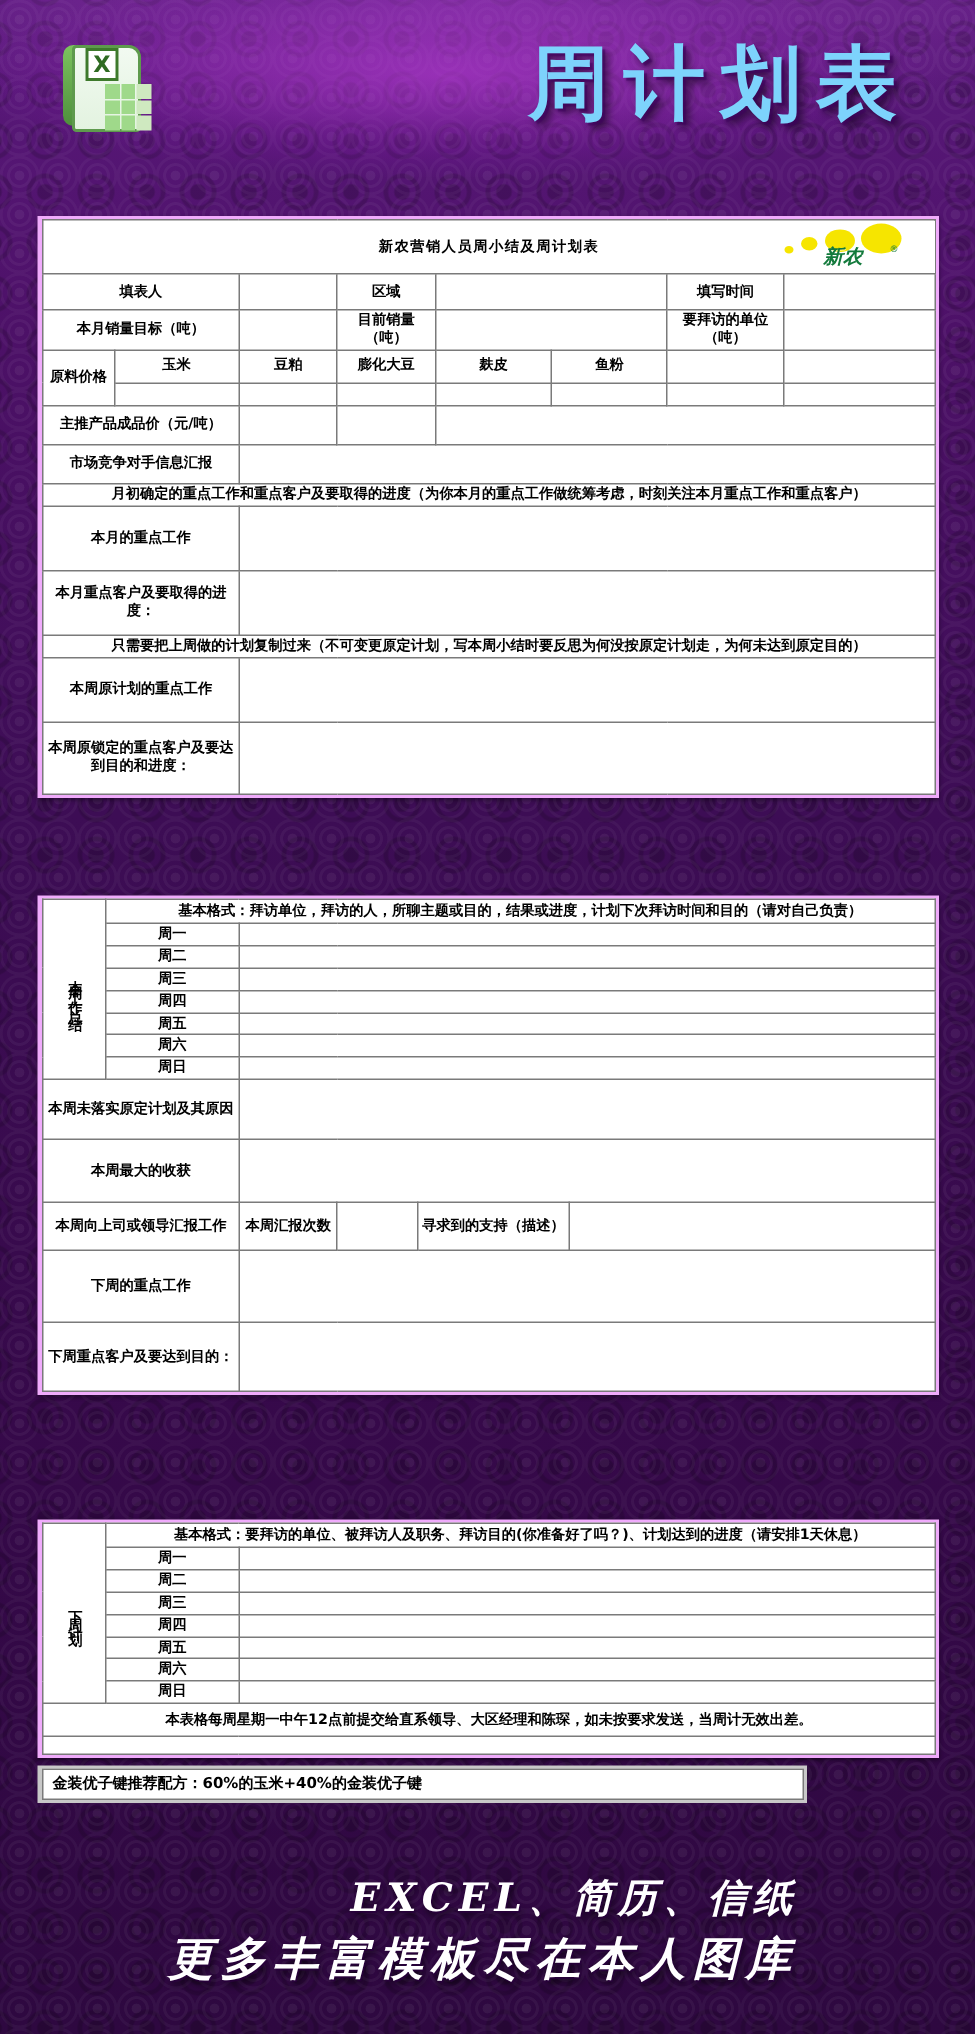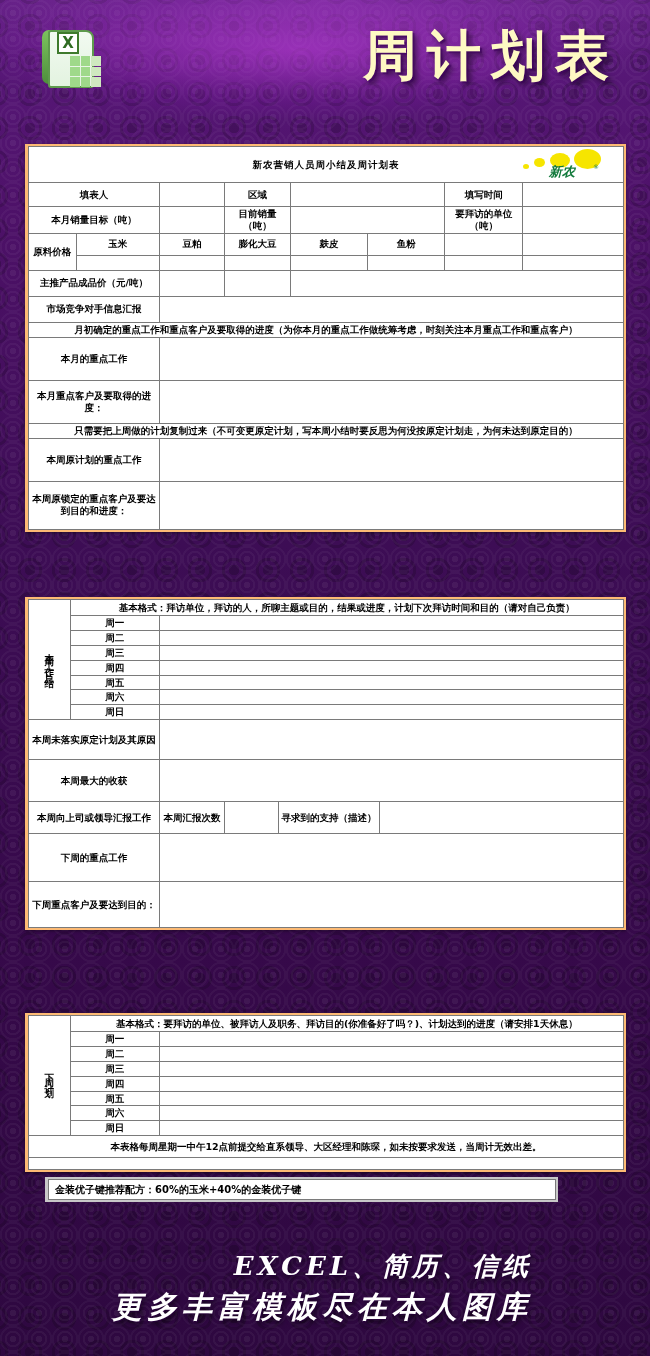--- a/index.html
+++ b/index.html
@@ -61,30 +61,30 @@
     position:absolute; left:98px; top:42px;
     font:700 38px/40px "DejaVu Serif", serif; letter-spacing:1px;
     color:#f5a623;
     text-shadow:
       -1.5px 0 0 #7a3a00, 1.5px 0 0 #7a3a00, 0 -1.5px 0 #7a3a00, 0 1.5px 0 #7a3a00,
       2px 2px 0 #5d2a00, 3px 3px 2px rgba(0,0,0,.45);
     background:linear-gradient(180deg,#ffe07a 0%, #f7a61c 50%, #e07c00 100%);
     -webkit-background-clip:text; background-clip:text; -webkit-text-fill-color:transparent;
   }
   .banner-title {
-    position:absolute; right:31px; top:18px;
+    position:absolute; right:42px; top:18px;
     font:700 54px/76px "DejaVu Sans", sans-serif;
-    color:#fef9c3; letter-spacing:10px;
+    color:#7dd3fc; letter-spacing:10px;
     text-shadow:2px 2px 1px rgba(60,0,90,.65), 4px 4px 6px rgba(0,0,0,.55);
   }
 
   
   .sheet {
     position:absolute; left:25px; width:601px;
-    background:#fdba74; z-index:3;
+    background:#f0abfc; z-index:3;
     padding:1px 0 0 0;
     box-shadow:0 1px 3px rgba(0,0,0,.45);
   }
   .sheet .inner{ background:#ffffff; margin:1px 2px 2px 3px; }
   table.xl { border-collapse:collapse; width:100%; table-layout:fixed; background:#fff; }
   table.xl td {
     border:1px solid #7a7a7a;
     font-family:"DejaVu Sans", sans-serif;
     font-size:9.5px; font-weight:700; color:#000;
     text-align:center; vertical-align:middle;
@@ -117,21 +117,21 @@
     position:absolute; left:28px; top:15px;
     font:700 13px/15px "DejaVu Sans", sans-serif;
     color:#137a3c; font-style:italic; letter-spacing:0px;
     text-shadow:0 1px 0 rgba(255,255,255,.6);
   }
   .logo-tm{ position:absolute; left:72px; top:14px; font:400 6px/7px "DejaVu Sans",sans-serif; color:#137a3c; }
 
   
   .note-strip{
     position:absolute; left:25px; width:513px; z-index:3;
-    background:#c8c8c8; padding:1px 0 2px 0;margin-left:20px;
+    background:#c8c8c8; padding:1px 0 2px 0;
   }
   .note-strip .inner{
     background:#fff; margin:1px 2px 0 3px;
     border:1px solid #7a7a7a;
     font:700 10px/18px "DejaVu Sans", sans-serif; color:#000;
     text-align:left; padding:1px 6px; height:21px;
   }
 
   
   .promo{

